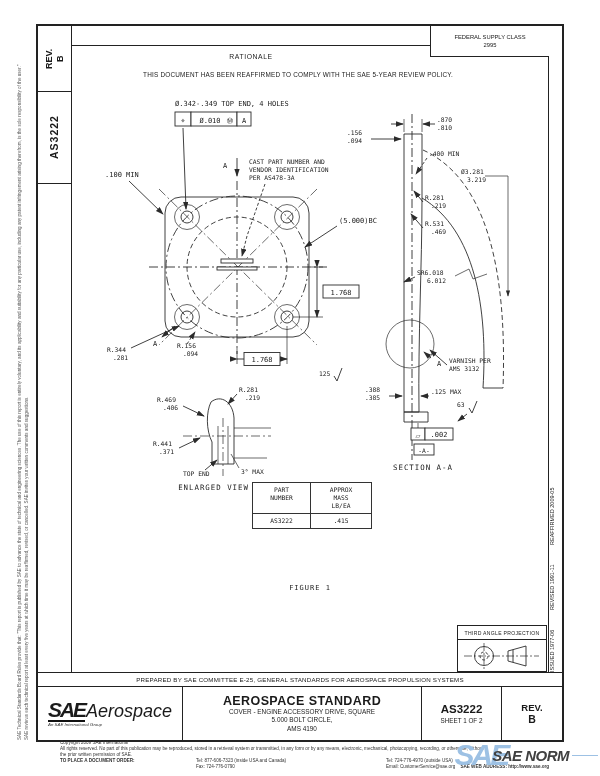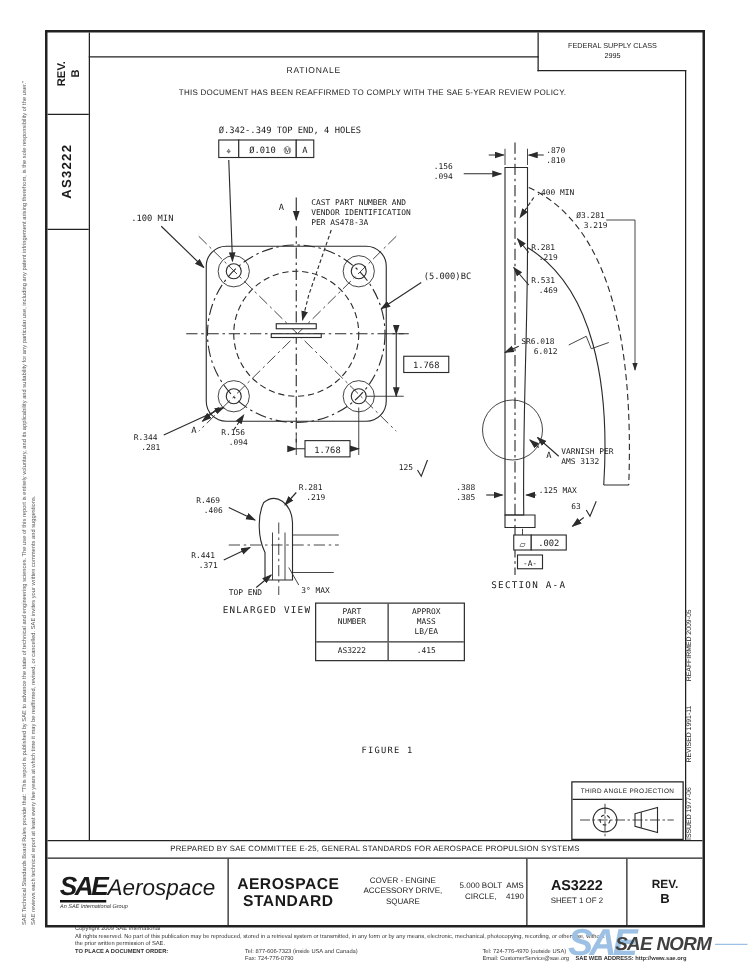--- a/index.html
+++ b/index.html
@@ -41,33 +41,33 @@
   text.sym{font-family:"DejaVu Sans",sans-serif;}
   text.cap{font-size:7.4px;letter-spacing:1px;}
   .wbox{fill:#fff !important;}
   
   #part-table{left:181px;top:396px;width:118px;border:1.2px solid #333;font-family:"DejaVu Sans Mono",monospace;font-size:6.3px;text-align:center;background:#fff;}
   #part-table .trow{display:flex;}
   #part-table .cell{box-sizing:border-box;padding:3px 0;line-height:8px;}
   #part-table .c1{width:58px;border-right:1.2px solid #333;}
   #part-table .c2{width:60px;}
   #part-table .hdr{border-bottom:1.2px solid #333;}
-  #figure-caption{left:0;top:498px;width:478px;text-align:center;font-size:7px;font-family:"DejaVu Sans Mono",monospace;letter-spacing:1px;margin-top:12px;}
+  #figure-caption{left:0;top:498px;width:478px;text-align:center;font-size:7px;font-family:"DejaVu Sans Mono",monospace;letter-spacing:1px;}
   
   #projection-box{left:419px;top:599px;width:90px;height:47px;border:1.3px solid #222;background:#fff;box-sizing:border-box;}
   #projection-box .hdr{height:13px;border-bottom:1.3px solid #222;display:flex;align-items:center;justify-content:center;font-size:5.1px;letter-spacing:.3px;}
   #prepared-row{left:0;top:646px;width:524px;height:14px;border-top:1.6px solid #222;display:flex;align-items:center;justify-content:center;font-size:6.2px;letter-spacing:.2px;box-sizing:border-box;}
   #title-block{left:0;top:660px;width:524px;height:54px;border-top:1.6px solid #222;display:flex;box-sizing:border-box;}
   #title-block .tcell{box-sizing:border-box;border-right:1.6px solid #222;height:100%;}
   #logo-cell{width:145px;display:flex;flex-direction:column;align-items:center;justify-content:center;}
   #logo-line{display:flex;align-items:baseline;}
   #logo-sae{font-size:21px;font-weight:900;font-style:italic;letter-spacing:-2px;border-bottom:2px solid #111;line-height:20px;}
   #logo-aero{font-size:18px;font-style:italic;margin-left:1px;}
   #logo-tag{font-size:4.4px;font-style:italic;align-self:flex-start;margin-left:10px;color:#333;}
-  #title-cell{width:239px;display:flex;flex-direction:row;align-items:center;justify-content:center;text-align:center;}
+  #title-cell{width:239px;display:flex;flex-direction:column;align-items:center;justify-content:center;text-align:center;}
   #doc-type{font-size:12.5px;font-weight:bold;letter-spacing:.4px;}
   .title-line{font-size:6.4px;line-height:8.5px;}
   #num-cell{width:80px;display:flex;flex-direction:column;align-items:center;justify-content:center;}
   #doc-number{font-size:11.5px;font-weight:bold;}
   #sheet-label{font-size:6.3px;margin-top:2px;}
   #rev-cell{flex:1;border-right:none !important;display:flex;flex-direction:column;align-items:center;justify-content:center;font-weight:bold;}
   #rev-cell .r1{font-size:9.5px;}
   #rev-cell .r2{font-size:10.5px;}
   
   #footer{left:60px;top:740px;width:532px;font-size:4.6px;line-height:5.8px;color:#333;}

